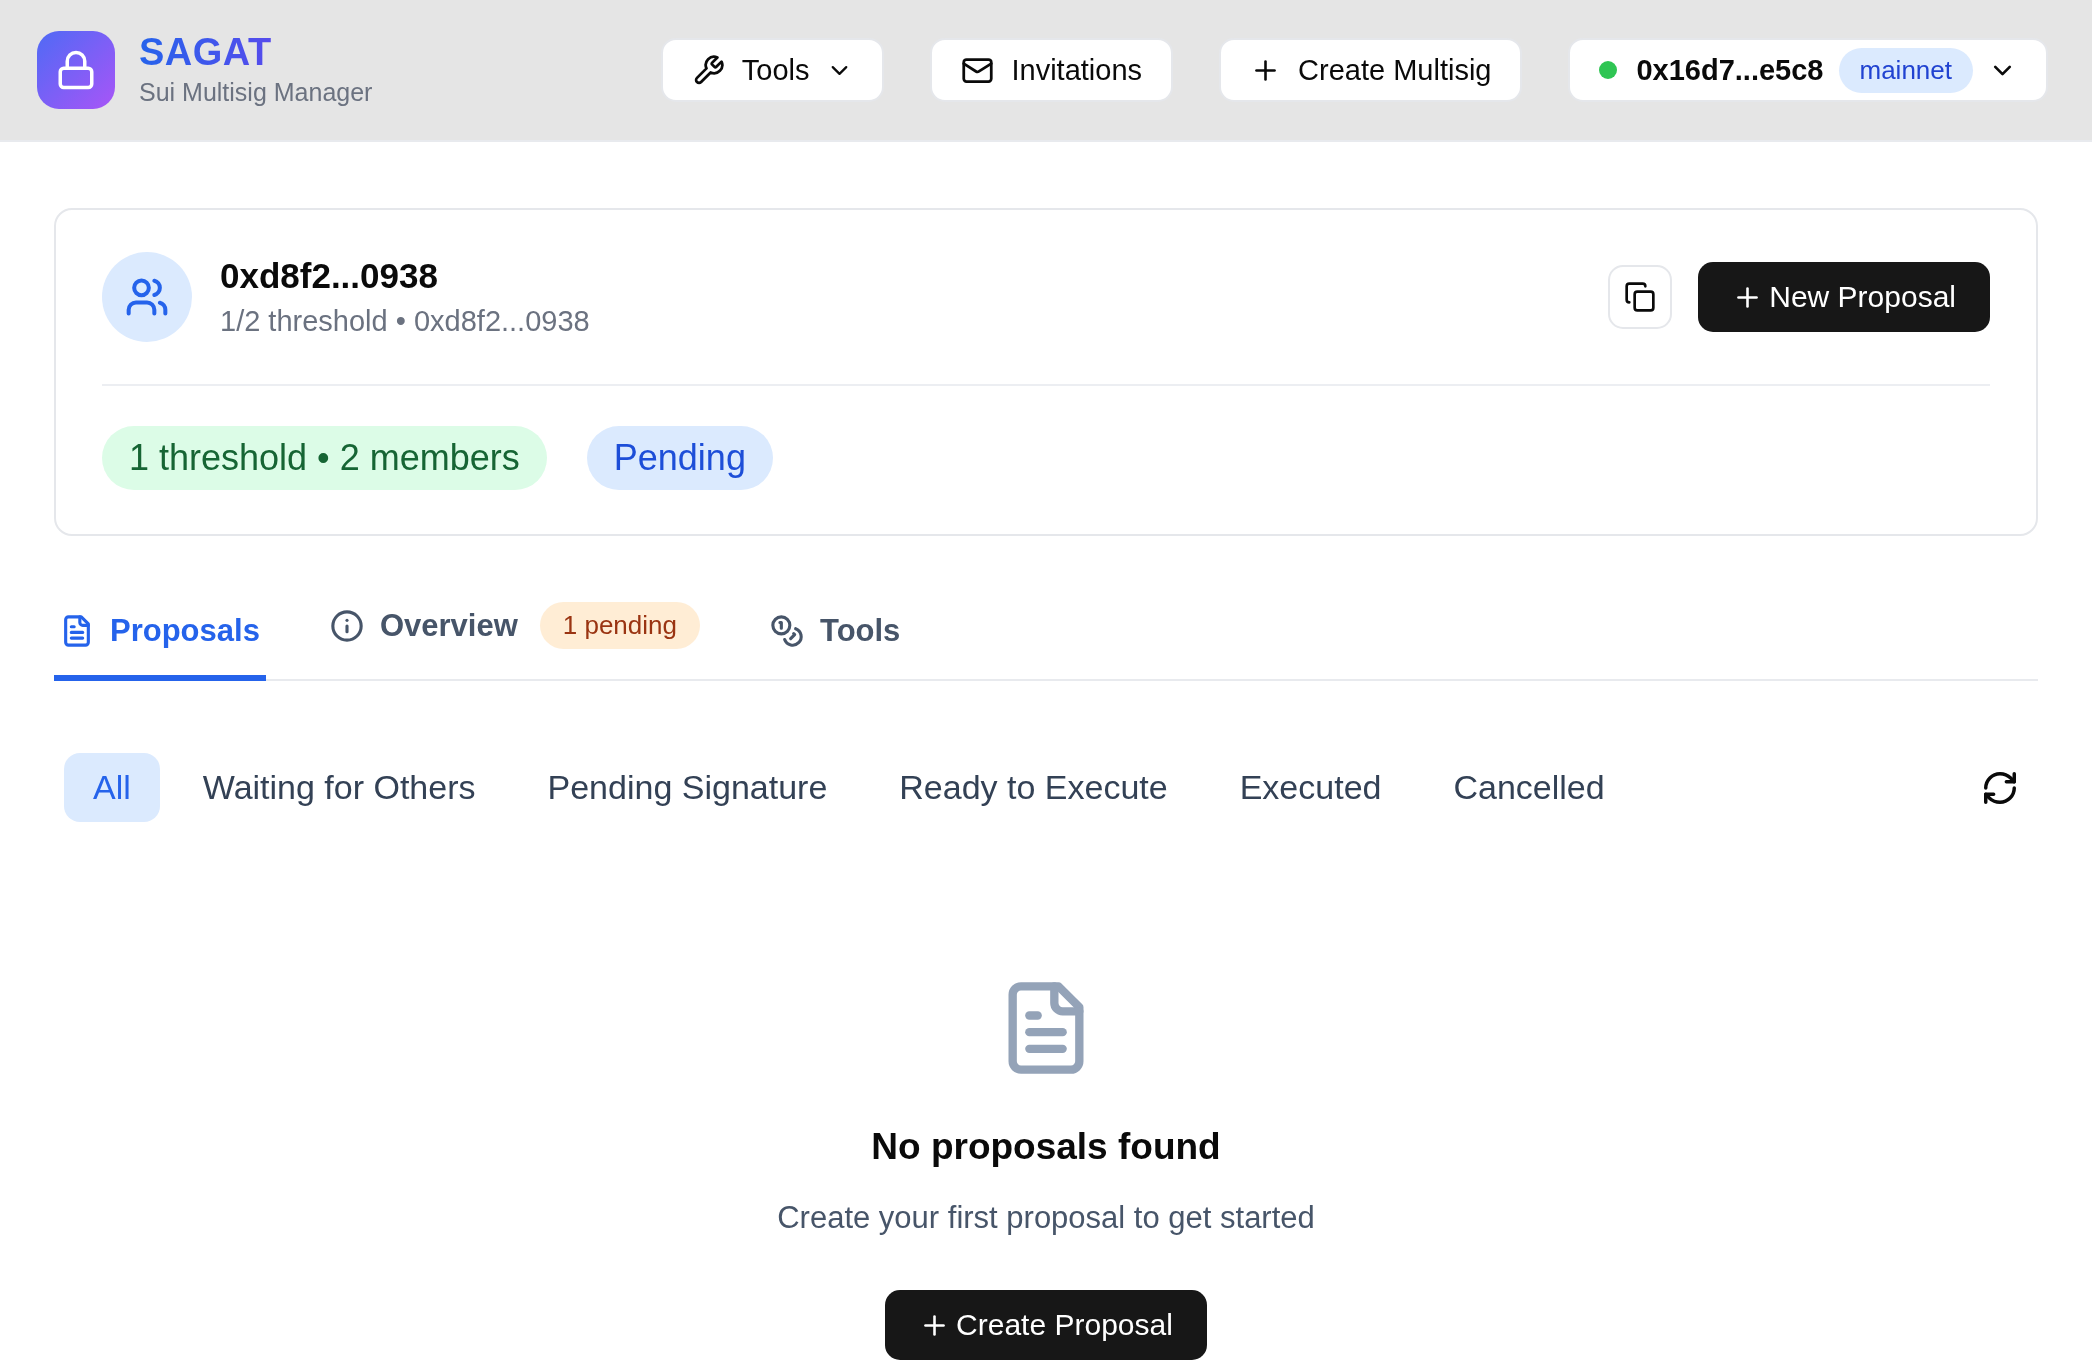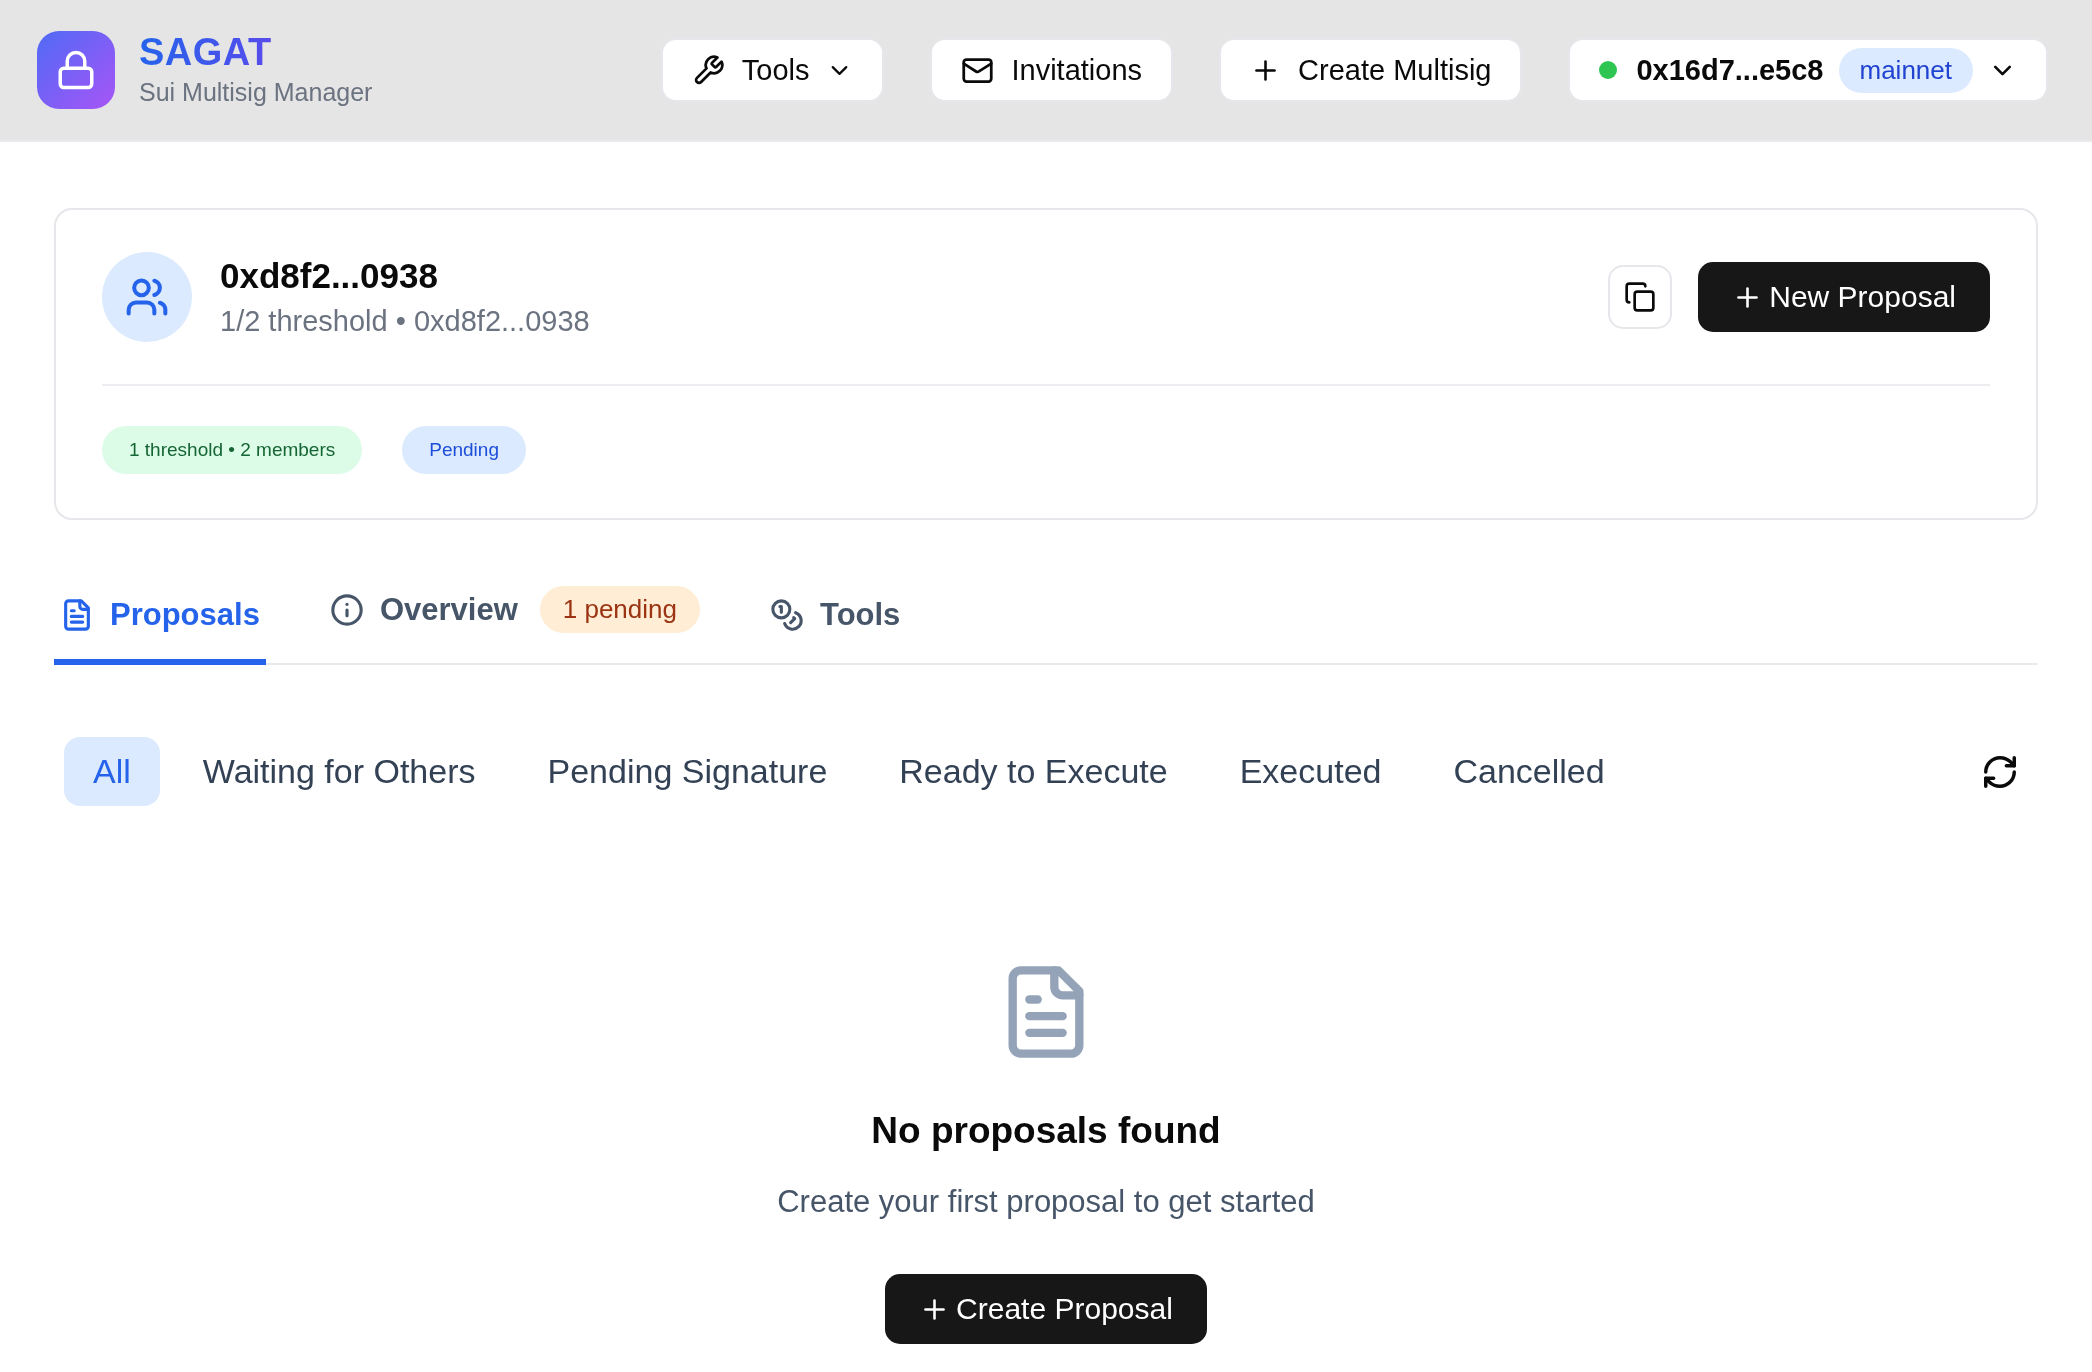--- a/index.html
+++ b/index.html
@@ -82,22 +82,22 @@
     display: flex; align-items: center; gap: 6px;
     height: 70px; padding: 0 34px;
     background: #171717; color: #ffffff;
     border: none; border-radius: 15px;
     font-size: 30px; font-weight: 500; font-family: inherit; cursor: pointer;
   }
   .card-divider { border: none; border-top: 2px solid #eceef2; margin: 42px 0 40px 0; }
   .badge-row { display: flex; align-items: center; gap: 40px; }
   .pill {
     display: inline-flex; align-items: center;
-    height: 48px; padding: 0 27px; border-radius: 999px;
-    font-size: 19px; font-weight: 500;
+    height: 64px; padding: 0 27px; border-radius: 999px;
+    font-size: 36px; font-weight: 500;
   }
   .pill-green { background: #dcfce7; color: #166534; }
   .pill-blue { background: #dbeafe; color: #1d4ed8; }
 
   
   .tabs {
     margin-top: 62px;
     display: flex; align-items: flex-end; gap: 58px;
     border-bottom: 2px solid #e8eaee;
   }

